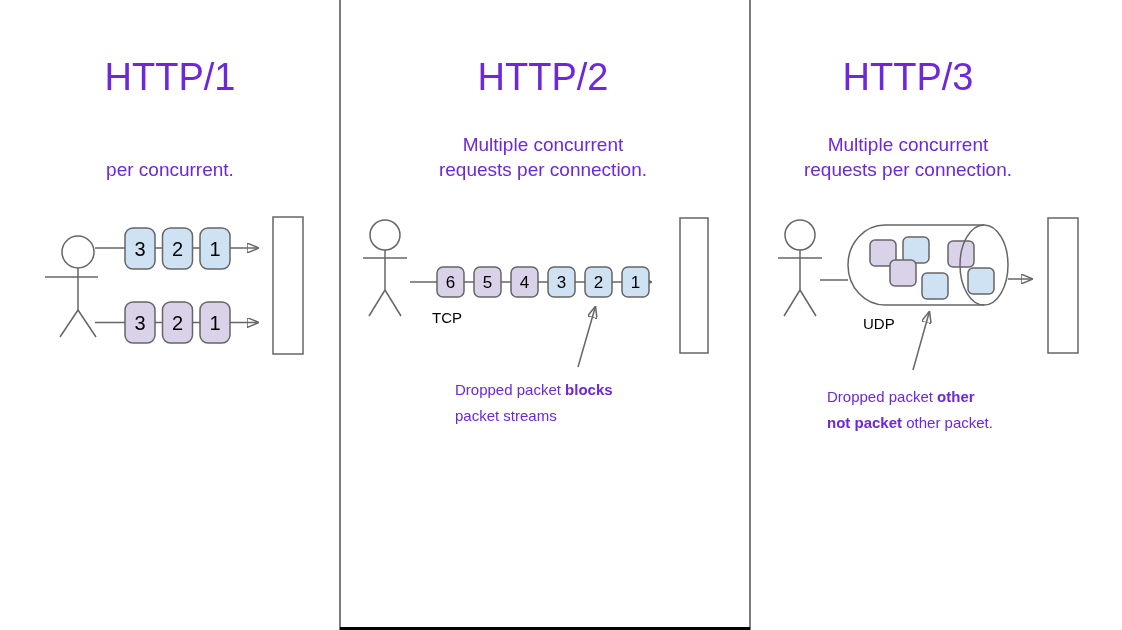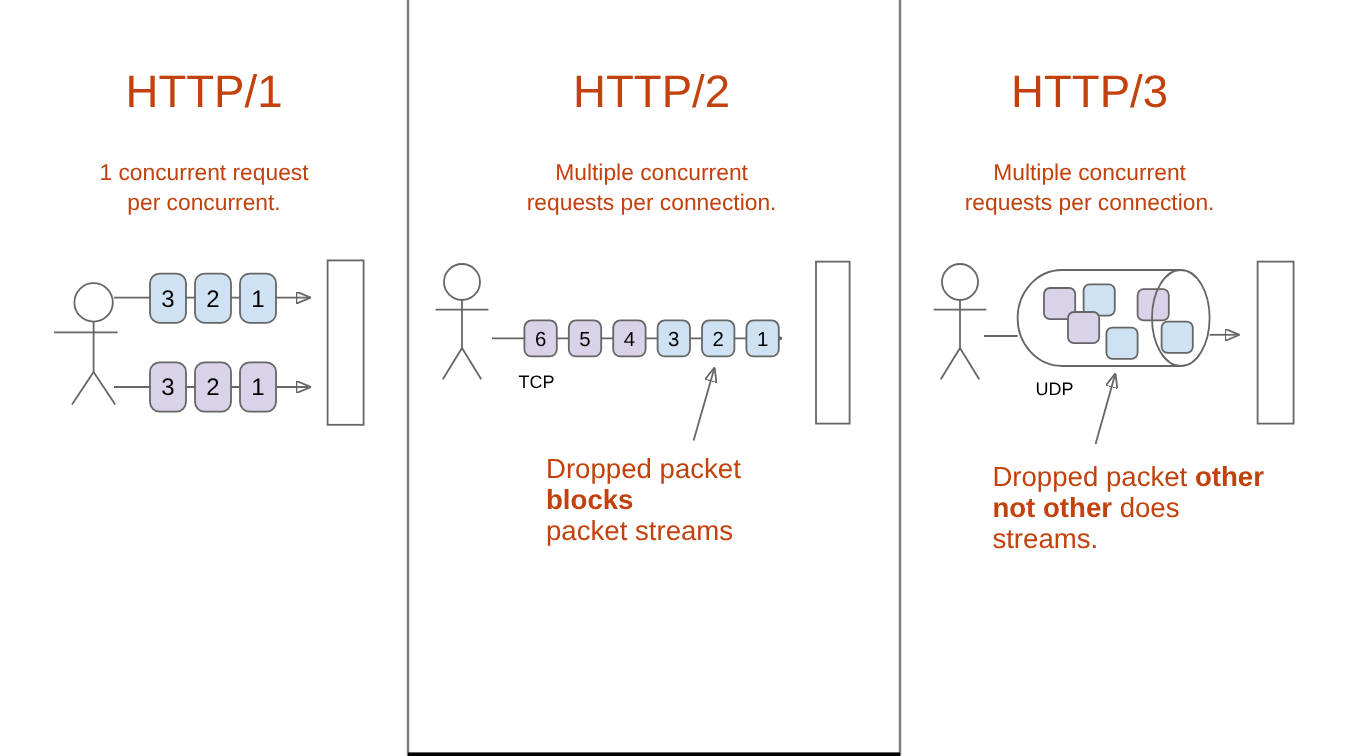--- a/index.html
+++ b/index.html
@@ -1,50 +1,50 @@
 <!DOCTYPE html>
 <html><head>
 <meta charset="utf-8">
 <style>
   html,body{margin:0;padding:0;background:#fff;}
   #canvas{
     position:relative;width:1122px;height:630px;background:#ffffff;
-    font-family:"Liberation Sans","DejaVu Sans",sans-serif;color:#c2410c;overflow:hidden;
+    font-family:"Liberation Sans","DejaVu Sans",sans-serif;color:#6d28d9;overflow:hidden;
   }
   .divider{position:absolute;top:0;width:2px;height:630px;background:#7b7b7b;}
   .bottom-bar{position:absolute;background:#000;}
   .col{position:absolute;top:0;height:630px;}
   #col1{left:0;width:340px;}
   #col2{left:340px;width:406px;border-radius:10px;}
   #col3{left:750px;width:316px;}
   .col-title{position:absolute;top:30px;left:0;right:0;text-align:center;
     font-size:38px;line-height:44px;font-weight:400;}
   .col-sub{position:absolute;top:132px;left:50%;transform:translateX(-50%);
     text-align:center;font-size:19px;line-height:25px;white-space:nowrap;}
   .diagram{position:absolute;}
-  .note{position:absolute;font-size:23px;line-height:26px;}
+  .note{position:absolute;font-size:15px;line-height:26px;}
   .note b{font-weight:700;}
   svg line, svg path, svg ellipse{stroke:#666;stroke-width:1.5;fill:none;}
   svg circle{stroke:#666;stroke-width:1.5;fill:#fff;}
   rect.pkt{stroke:#666;stroke-width:1.5;}
   rect.server{stroke:#666;stroke-width:1.5;fill:#fff;}
   text{fill:#000;font-family:"Liberation Sans","DejaVu Sans",sans-serif;}
   text.num1{font-size:20px;text-anchor:middle;}
   text.num2{font-size:17px;text-anchor:middle;}
   text.proto{font-size:15px;text-anchor:start;}
 </style>
 </head>
 <body>
 
 <div id="canvas">
 
   <section class="col" id="col1">
     <h1 class="col-title">HTTP/1</h1>
     <div class="col-sub">
-      <span>1 concurrent request</span><br>
+      <br>
       <span>per concurrent.</span>
     </div>
 
     <svg class="diagram" style="left:20px;top:210px" width="300" height="150" viewBox="0 0 300 150">
       <defs>
         <marker id="ah1" markerUnits="userSpaceOnUse" markerWidth="12" markerHeight="10" refX="10" refY="5" orient="auto">
           <path d="M0,0 L12,5 L0,10 z" fill="#666" stroke="none"></path>
         </marker>
       </defs>
 
@@ -176,21 +176,21 @@
 
       <rect class="server" x="283" y="8" width="30" height="135"></rect>
 
       <text class="proto" x="98" y="119">UDP</text>
 
       <line x1="148" y1="160" x2="164" y2="103" marker-end="url(#ah3)"></line>
     </svg>
 
     <div class="note" style="left:77px;top:384px;width:245px">
       <span>Dropped packet </span><b>other</b><br>
-      <b>not other</b><span> does streams.</span>
+      <b>not packet</b><span> other packet.</span>
     </div>
   </section>
 
   <div class="divider" style="left:339px"></div>
   <div class="divider" style="left:749px"></div>
   <div class="bottom-bar" style="left:340px;top:627px;width:410px;height:3px"></div>
 
 </div>
 
 </body></html>

